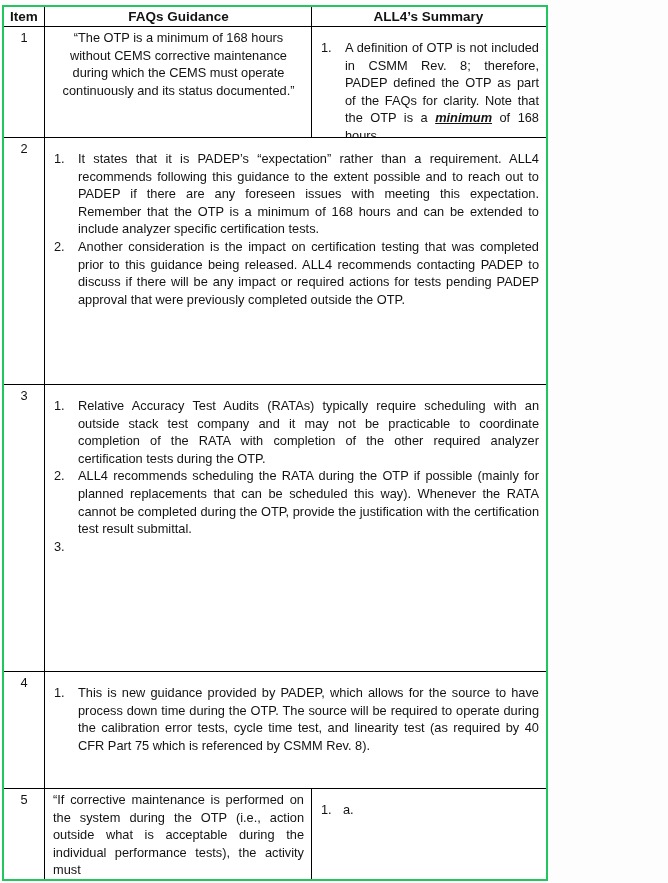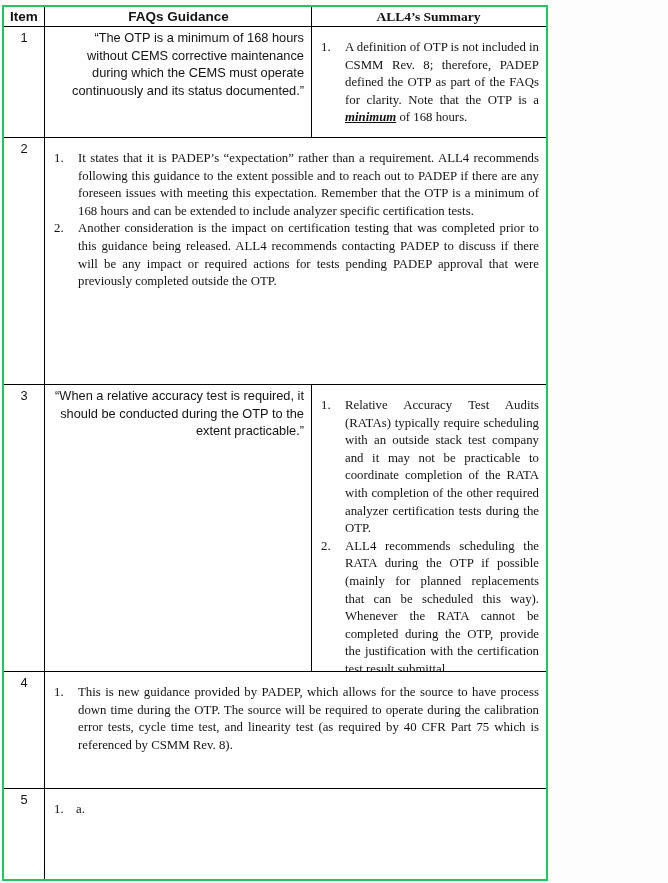--- a/index.html
+++ b/index.html
@@ -66,28 +66,27 @@
     padding: 2px 2px;
   }
   .cell-faq {
     width: 267px;
     flex: none;
     border-right: 1px solid #000;
   }
   .cell-summary {
     flex: 1;
     padding: 12px 7px 2px 6px;
-    font-family: Liberation Serif, serif;
   }
   .header .cell {
     font-size: 13.5px;
     padding-top: 1px;
     text-align: center;
   }
-  .faq-text { text-align: right; }
+  .faq-text { text-align: center; }
   .faq-text.justify { text-align: justify; }
   .sum-item {
     position: relative;
     padding-left: 27px;
     text-align: justify;
   }
   .sum-item .num {
     position: absolute;
     left: 3px;
     top: 0;
@@ -139,23 +138,20 @@
         </div>
         <div class="sum-item">
           <span class="num">2.</span>
           <span>Another consideration is the impact on certification testing that was completed prior to this guidance being released.  ALL4 recommends contacting PADEP to discuss if there will be any impact or required actions for tests pending PADEP approval that were previously completed outside the OTP.</span>
         </div>
       </div>
     </div>
 
     <div class="trow r3">
       <div class="cell cell-item">3</div>
-      <div class="cell cell-faq">
-        <div class="faq-text">“When a relative accuracy test is required, it should be conducted during the OTP to the extent practicable.”</div>
-      </div>
       <div class="cell cell-summary">
         <div class="sum-item">
           <span class="num">1.</span>
           <span>Relative Accuracy Test Audits (RATAs) typically require scheduling with an outside stack test company and it may not be practicable to coordinate completion of the RATA with completion of the other required analyzer certification tests during the OTP.</span>
         </div>
         <div class="sum-item">
           <span class="num">2.</span>
           <span>ALL4 recommends scheduling the RATA during the OTP if possible (mainly for planned replacements that can be scheduled this way).  Whenever the RATA cannot be completed during the OTP, provide the justification with the certification test result submittal.</span>
         </div>
         <div class="sum-item">
@@ -169,20 +165,23 @@
       <div class="cell cell-summary">
         <div class="sum-item">
           <span class="num">1.</span>
           <span>This is new guidance provided by PADEP, which allows for the source to have process down time during the OTP.  The source will be required to operate during the calibration error tests, cycle time test, and linearity test (as required by 40 CFR Part 75 which is referenced by CSMM Rev. 8).</span>
         </div>
       </div>
     </div>
 
     <div class="trow r5">
       <div class="cell cell-item">5</div>
+      <div class="cell cell-faq">
+        <div class="faq-text justify">“If corrective maintenance is performed on the system during the OTP (i.e., action outside what is acceptable during the individual performance tests), the activity must</div>
+      </div>
       <div class="cell cell-summary">
         <div class="sum-item">
           <span class="num">1.</span>
         </div>
         <div class="sum-item sub">
           <span class="num">a.</span>
         </div>
       </div>
     </div>
 

